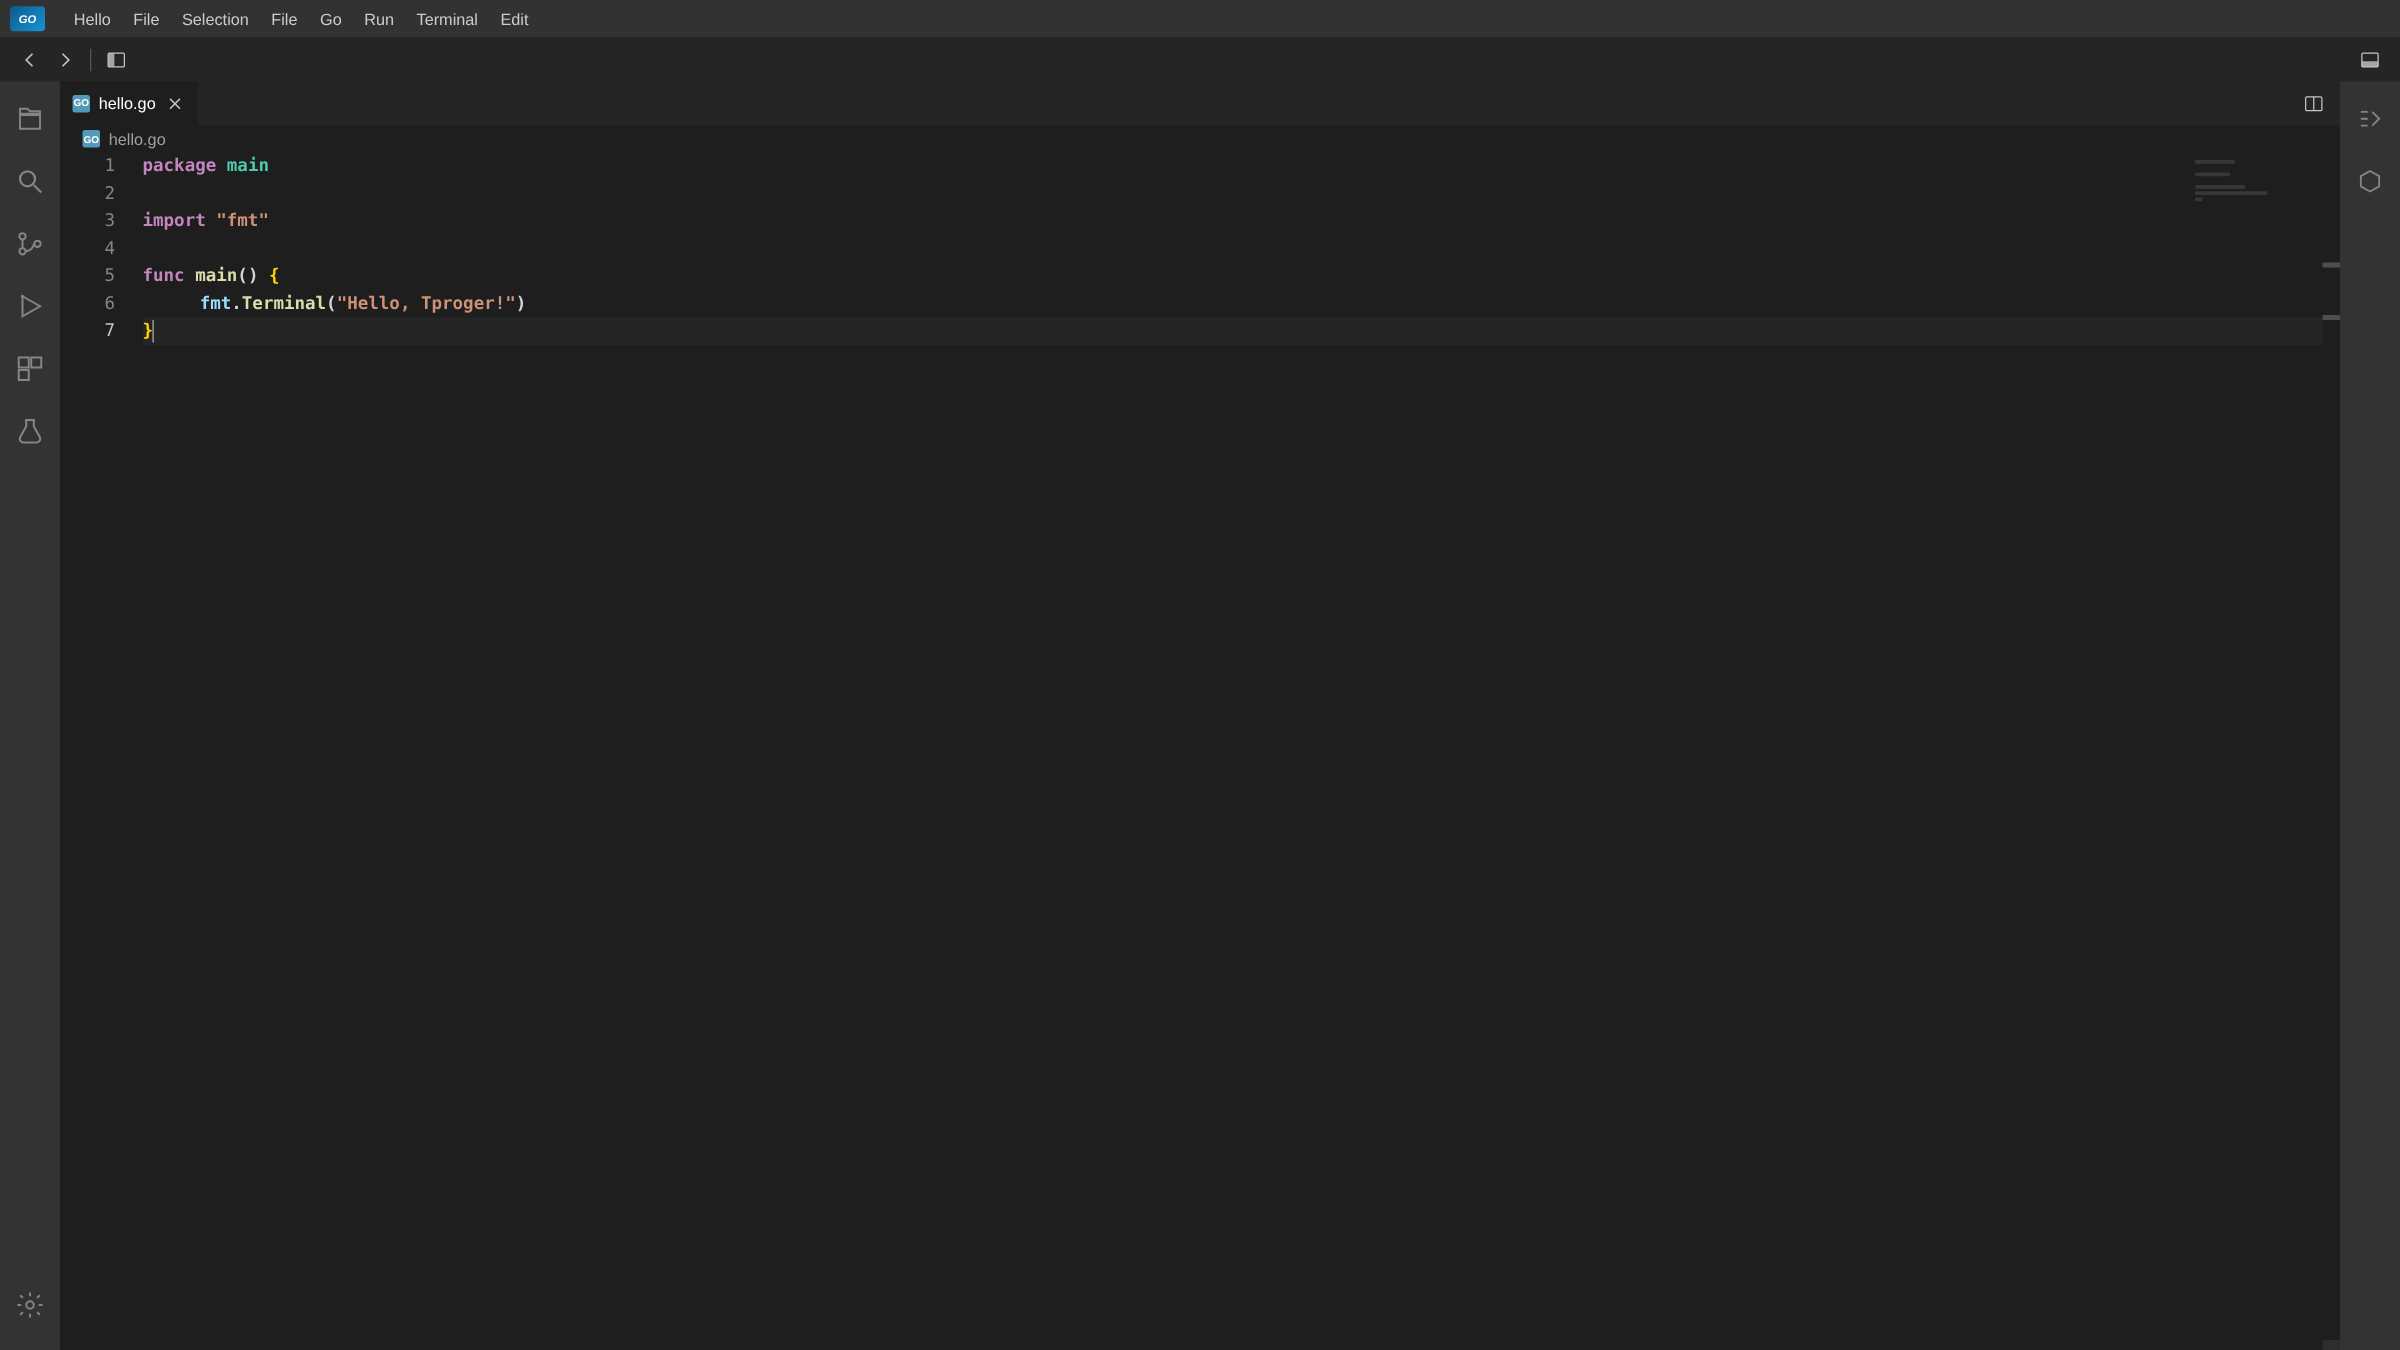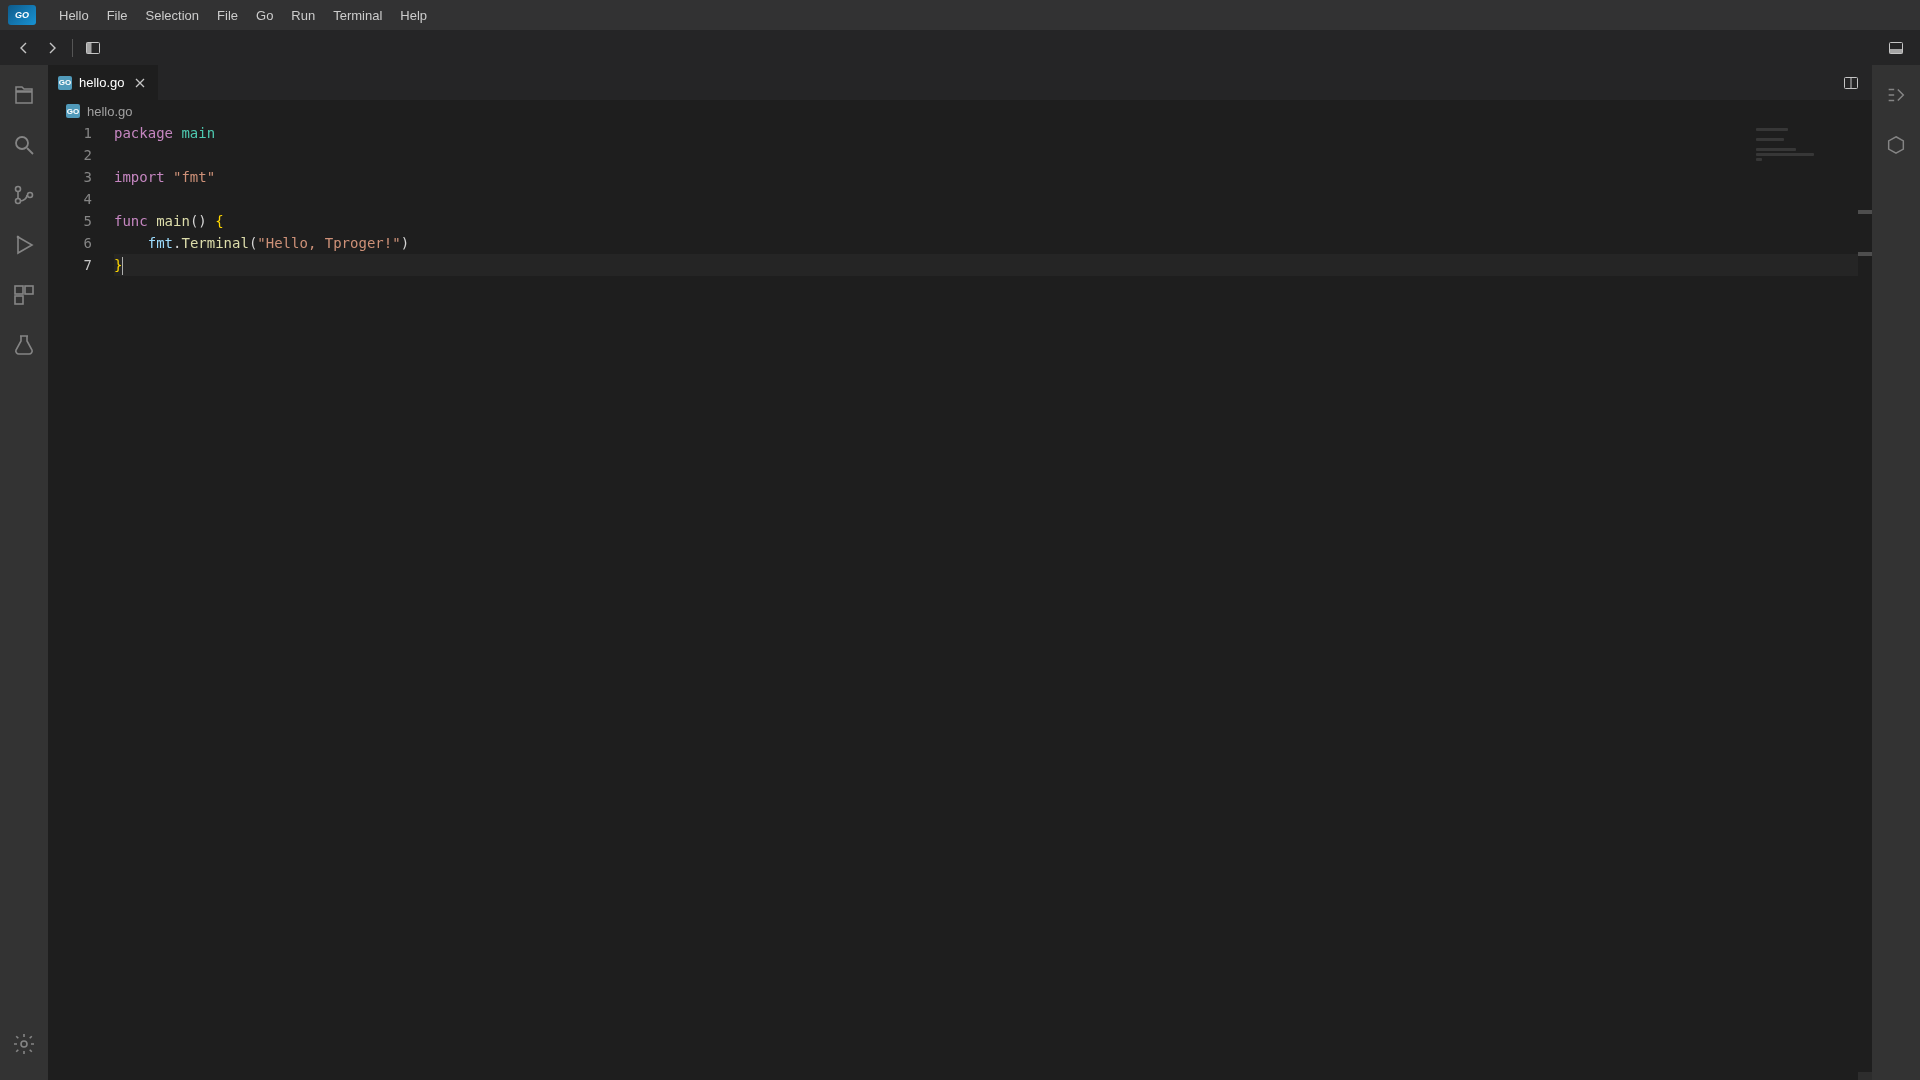--- a/index.html
+++ b/index.html
@@ -63,25 +63,25 @@
   height: 22px; display:flex;align-items:center;
   padding: 0 18px; gap:7px; color:#a0a0a0; font-size:13px;
 }
 .code-area { flex:1; display:flex; font-family: "Menlo","Consolas",monospace; font-size: 14px; position:relative;}
 .gutter {
   width: 66px; text-align: right; color:#858585;
   padding-right: 22px; padding-top: 0;
 }
 .gutter .ln { height: 22px; line-height:22px;}
 .gutter .ln.active { color:#c6c6c6; }
-.code { flex:1; padding-top:0;}
+.code { flex:1; padding-top:0;font-weight:bold;}
 .code .line { height:22px; line-height:22px; white-space:pre;}
 .code .line.active { background: rgba(255,255,255,0.03);}
 .kw { color:#c586c0; }
-.ident { color:#9cdcfe; }
+.ident { color:#9cdcfe;margin-left:12px; }
 .type { color:#4ec9b0; }
 .fn { color:#dcdcaa; }
 .str { color:#ce9178; }
 .pun { color:#d4d4d4; }
 .br { color:#ffd700; }
 .minimap {
   position:absolute; right:16px; top:0; width:100px; height:100%;
   background: transparent; padding-top:6px;
 }
 .minimap .ml { height:3px; margin-bottom:2px; background:#666; border-radius:1px; opacity:0.35;}
@@ -101,21 +101,21 @@
 
 <div class="menubar">
   <div class="logo">GO</div>
   <div class="menu-item">Hello</div>
   <div class="menu-item">File</div>
   <div class="menu-item">Selection</div>
   <div class="menu-item">File</div>
   <div class="menu-item">Go</div>
   <div class="menu-item">Run</div>
   <div class="menu-item">Terminal</div>
-  <div class="menu-item">Help</div>
+  <div class="menu-item">Edit</div>
 </div>
 
 <div class="toolbar">
   <div class="tool-icon">
     <svg width="16" height="16" viewBox="0 0 16 16">
         <path d="M10 3 L5 8 L10 13" stroke="currentColor" stroke-width="1.4" fill="none"></path>
       </svg>
   </div>
   <div class="tool-icon">
     <svg width="16" height="16" viewBox="0 0 16 16">

